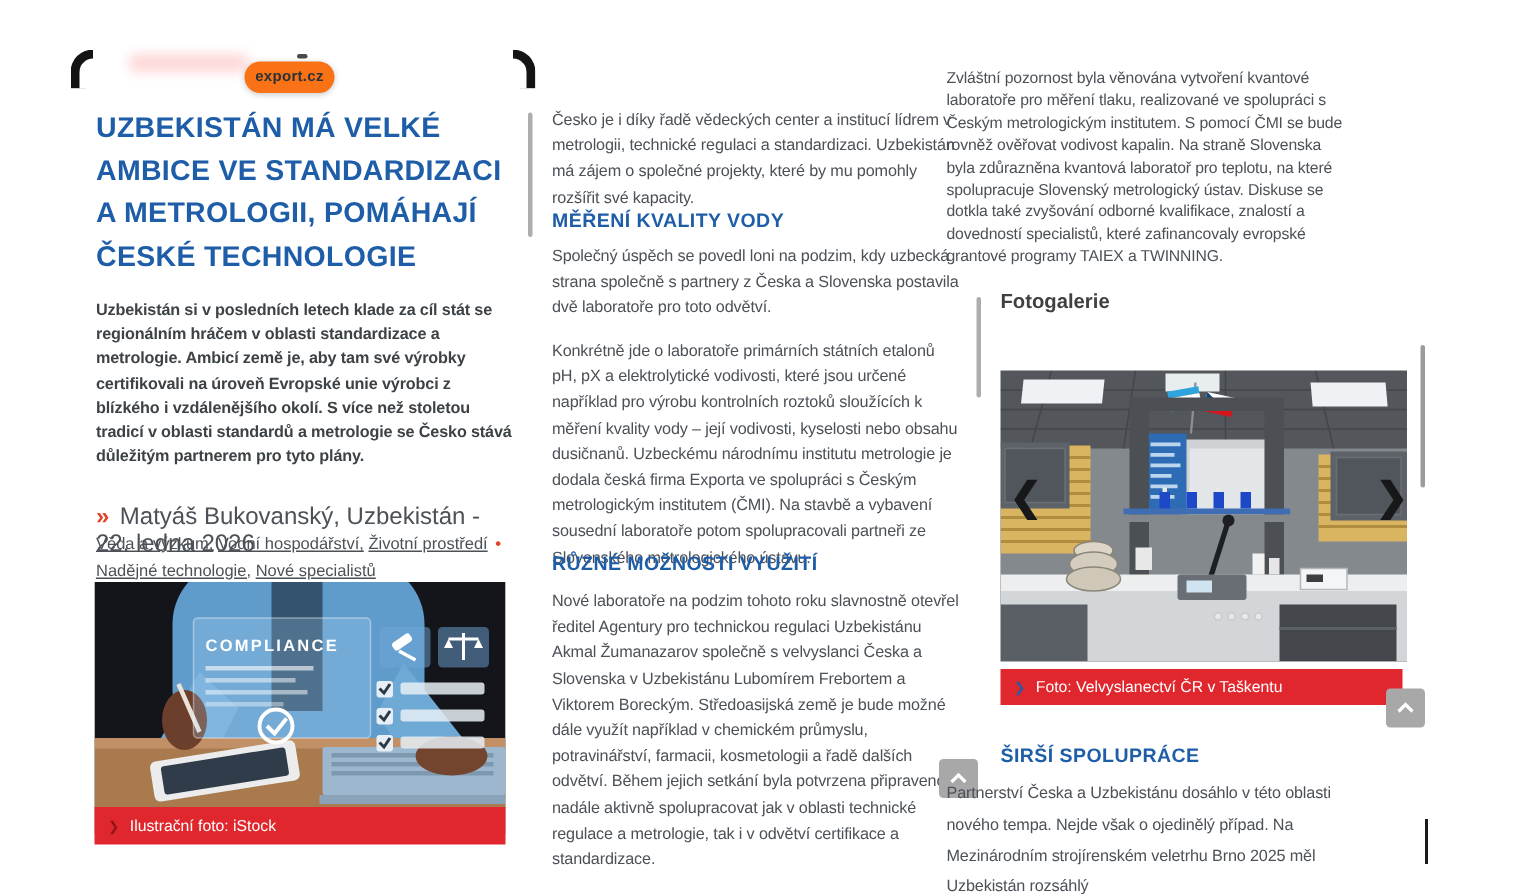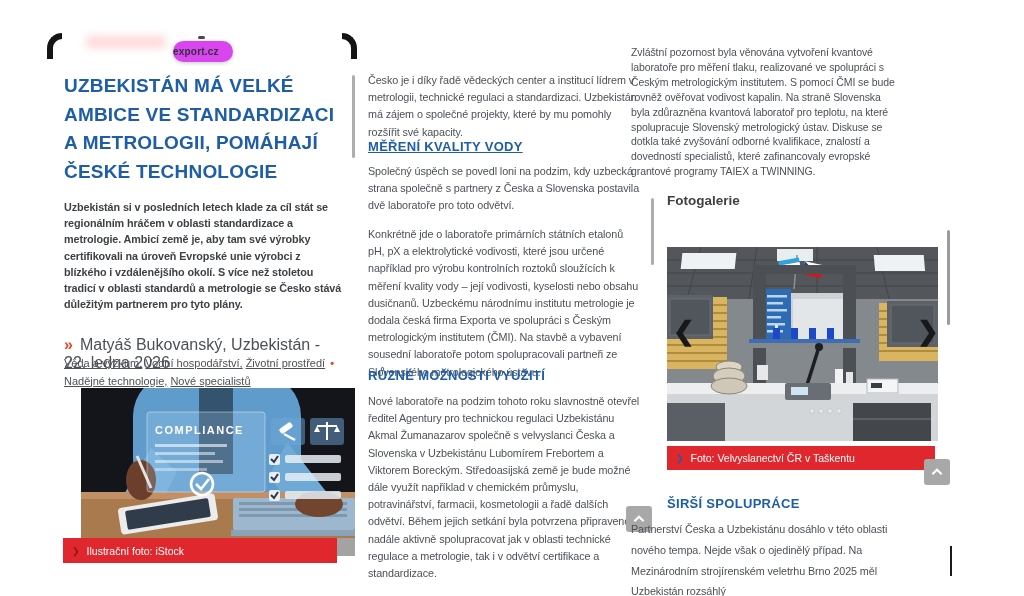--- a/index.html
+++ b/index.html
@@ -6,35 +6,35 @@
   html,body { width:1024px; height:596px; background:#ffffff; overflow:hidden;
               font-family:"Liberation Sans", sans-serif; }
 
   
   .phone-corner { position:absolute; width:15px; height:26px; }
   .phone-corner.tl { left:47px; top:33px; border-left:6px solid #141414; border-top:6px solid #141414; border-top-left-radius:16px; }
   .phone-corner.tr { left:342px; top:33px; border-right:6px solid #141414; border-top:6px solid #141414; border-top-right-radius:16px; }
   .notch-dash { position:absolute; left:198px; top:36px; width:7px; height:3px; background:#4a4a4a; border-radius:2px; }
   .red-blur { position:absolute; left:86px; top:36px; width:80px; height:12px; background:#ff8f8f;
               opacity:.35; filter:blur(4px); border-radius:4px; }
-  .url-pill { position:absolute; left:173px; top:41px; width:60px; height:21px; background:#d946ef;
+  .url-pill { position:absolute; left:163px; top:41px; width:60px; height:21px; background:#f97316;
               border-radius:11px; box-shadow:0 1px 4px rgba(0,0,0,.22); display:flex; align-items:center;
-              font-size:10px; color:#2e3237; font-weight:bold; letter-spacing:.2px; }
+              justify-content:center; font-size:10px; color:#2e3237; font-weight:bold; letter-spacing:.2px; }
 
   .headline { position:absolute; left:64px; top:72px; width:278px; color:#1e5da7; font-weight:bold;
               font-size:19px; line-height:28.5px; letter-spacing:.2px; }
   .lead { position:absolute; left:64px; top:199px; width:278px; color:#3d4246; font-weight:bold;
           font-size:10.8px; line-height:16.2px; letter-spacing:-.1px; }
   .byline { position:absolute; left:64px; top:336px; width:280px; font-size:16px; color:#4b5156; }
   .byline .marker { color:#e0462a; font-weight:bold; margin-right:7px; }
   .tags { position:absolute; left:64px; top:355px; width:278px; font-size:11px; line-height:17.5px; color:#4b5156; }
   .tags a { color:#4b5156; text-decoration:underline; cursor:pointer; }
   .tag-sep { color:#e0462a; font-weight:bold; margin:0 2px; }
 
-  .photo-frame { position:absolute; left:81px; top:388px; width:274px; height:168px; overflow:hidden; background:#a3a3a3; }
+  .photo-frame { position:absolute; left:63px; top:388px; width:274px; height:168px; overflow:hidden; background:#a3a3a3; }
   .caption-bar { position:absolute; left:63px; top:538px; width:274px; height:25px; background:#e1272e;
                  color:#ffffff; font-size:10.5px; display:flex; align-items:center; padding-left:9px; gap:7px; }
   .caption-bar .cmark { font-size:9px; }
   .cmark.dark-red { color:#8e1419; }
   .cmark.blue { color:#1e5da7; }
 
   
   .vscroll { position:absolute; width:3px; background:#adadad; border-radius:2px; }
   .text-cursor { position:absolute; left:950px; top:546px; width:2px; height:30px; background:#1b1b1b; }
 
@@ -148,21 +148,21 @@
 </div>
 
 <div class="caption-bar">
   <span class="cmark dark-red">❯</span>
   <span>Ilustrační foto: iStock</span>
 </div>
 
 <div class="vscroll" style="left:352px; top:75px; height:83px;"></div>
 
 <p class="body-text" style="left:368px; top:60px;margin-top:12px;">Česko je i díky řadě vědeckých center a institucí lídrem v metrologii, technické regulaci a standardizaci. Uzbekistán má zájem o společné projekty, které by mu pomohly rozšířit své kapacity.</p>
-<h2 class="sec-heading" style="left:368px; top:139px;text-decoration:underline;">MĚŘENÍ KVALITY VODY</h2>
+<h2 class="sec-heading" style="left:368px; top:139px;">MĚŘENÍ KVALITY VODY</h2>
 <p class="body-text" style="left:368px; top:163px;">Společný úspěch se povedl loni na podzim, kdy uzbecká strana společně s partnery z Česka a Slovenska postavila dvě laboratoře pro toto odvětví.</p>
 <p class="body-text" style="left:368px; top:226px;">Konkrétně jde o laboratoře primárních státních etalonů pH, pX a elektrolytické vodivosti, které jsou určené například pro výrobu kontrolních roztoků sloužících k měření kvality vody – její vodivosti, kyselosti nebo obsahu dusičnanů. Uzbeckému národnímu institutu metrologie je dodala česká firma Exporta ve spolupráci s Českým metrologickým institutem (ČMI). Na stavbě a vybavení sousední laboratoře potom spolupracovali partneři ze Slovenského metrologického ústavu.</p>
 <h2 class="sec-heading" style="left:368px; top:368px;">RŮZNÉ MOŽNOSTI VYUŽITÍ</h2>
 <p class="body-text" style="left:368px; top:393px;">Nové laboratoře na podzim tohoto roku slavnostně otevřel ředitel Agentury pro technickou regulaci Uzbekistánu Akmal Žumanazarov společně s velvyslanci Česka a Slovenska v Uzbekistánu Lubomírem Frebortem a Viktorem Boreckým. Středoasijská země je bude možné dále využít například v chemickém průmyslu, potravinářství, farmacii, kosmetologii a řadě dalších odvětví. Během jejich setkání byla potvrzena připravenost nadále aktivně spolupracovat jak v oblasti technické regulace a metrologie, tak i v odvětví certifikace a standardizace.</p>
 
 <div class="vscroll" style="left:651px; top:198px; height:67px;"></div>
 
 <div class="scrolltop-btn" style="left:626px; top:506px;">
   <svg viewBox="0 0 24 24">
     <polyline points="5,15.5 12,8.5 19,15.5" fill="none" stroke="#ffffff" stroke-width="3.2"></polyline>

